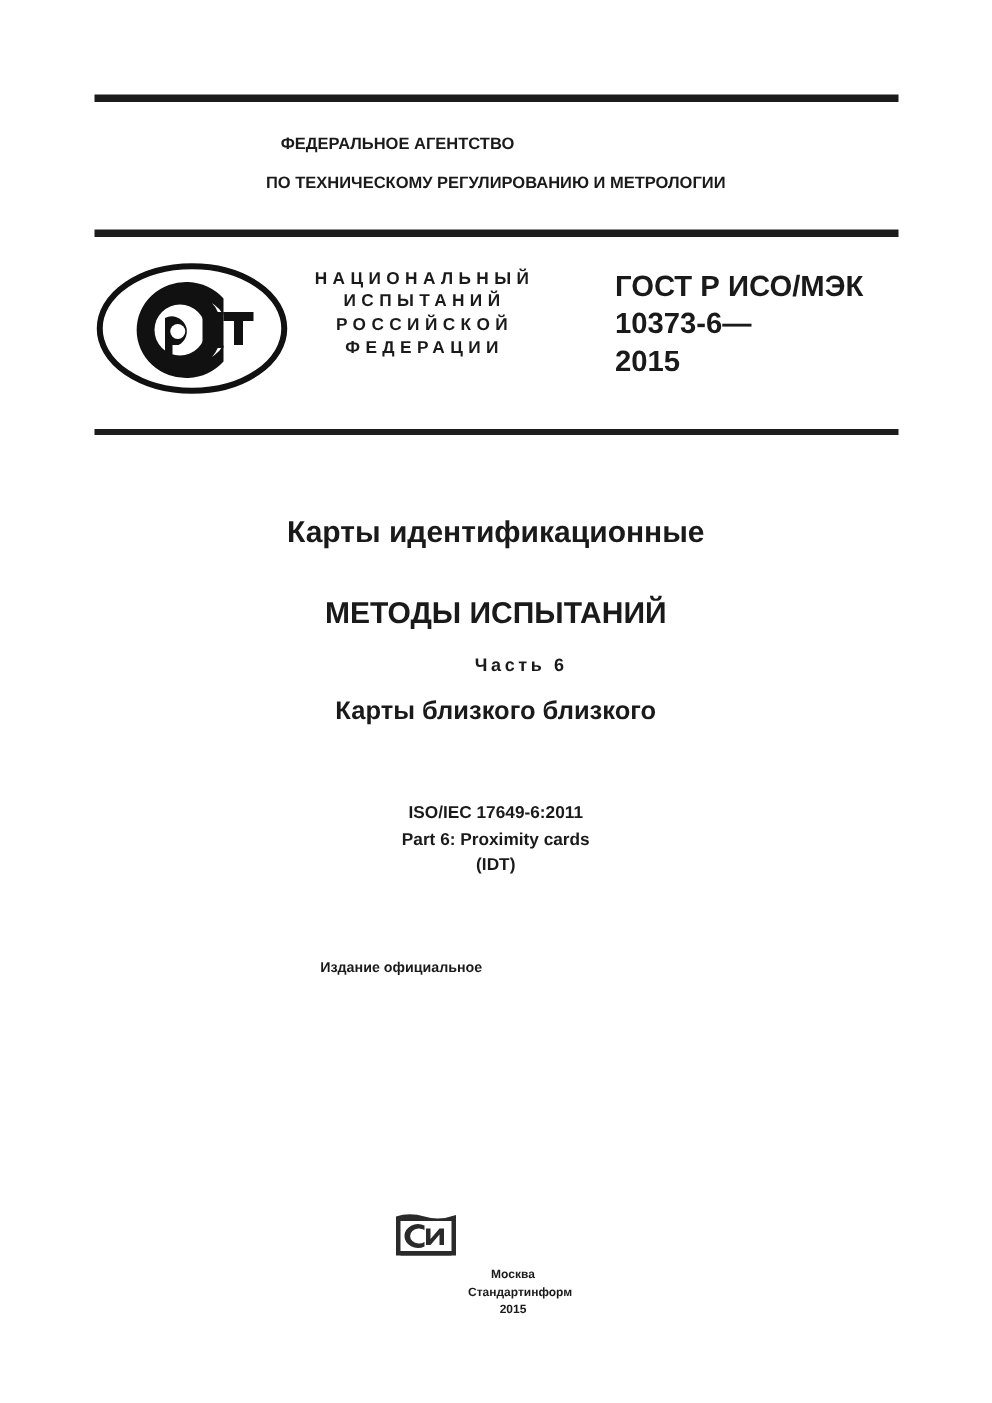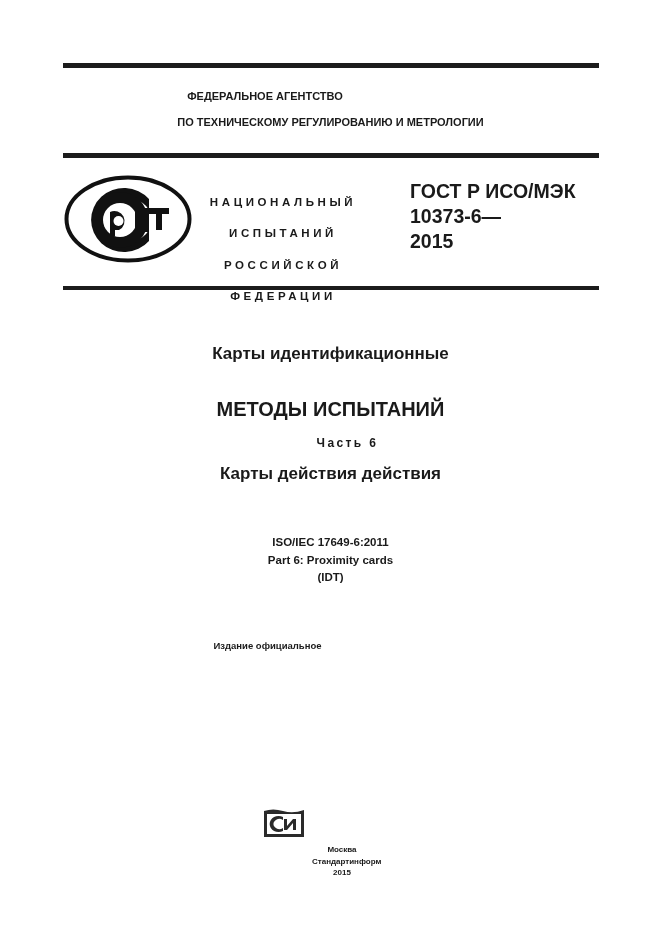--- a/index.html
+++ b/index.html
@@ -4,24 +4,24 @@
 <style>
   html, body { margin: 0; padding: 0; background: #ffffff; }
   body { width: 661px; height: 935px; position: relative; overflow: hidden;
          font-family: "Liberation Sans", sans-serif; color: #1a1a1a; }
   .rule { position: absolute; left: 63px; width: 536px; background: #1c1c1c; }
   .txt { position: absolute; white-space: nowrap; text-align: center; font-weight: bold; }
   .agency1 { left: 0; width: 530px; top: 90px; font-size: 11px; }
   .agency2 { left: 0; width: 661px; top: 116px; font-size: 11px; }
   .natl { position: absolute; left: 203px; width: 160px; top: 179px; text-align: center;
           font-weight: bold; font-size: 11.5px; letter-spacing: 3.6px; line-height: 15.3px; }
-  .natl div { white-space: nowrap; margin-top: 16px; }
+  .natl div { white-space: nowrap; }
   .gost { position: absolute; left: 410px; top: 179px; font-weight: bold; font-size: 19.5px;
           line-height: 25px; white-space: nowrap; }
-  .t1 { left: 0; width: 661px; top: 344px; font-size: 17px; }
+  .t1 { left: 0; width: 661px; top: 344px; font-size: 20px; }
   .t2 { left: 0; width: 661px; top: 398px; font-size: 20px; }
   .t3 { left: 0; width: 661px; top: 436px; font-size: 12px; letter-spacing: 2.4px; padding-left: 17px; }
   .t4 { left: 0; width: 661px; top: 464px; font-size: 17px; }
   .iso { position: absolute; left: 0; width: 661px; top: 534px; text-align: center;
          font-weight: bold; font-size: 11.5px; line-height: 17.5px; }
   .iso div { white-space: nowrap; }
   .edition { left: 0; width: 535px; top: 640px; font-size: 9.5px; }
   .pub { position: absolute; left: 312px; width: 60px; top: 844px; text-align: center;
          font-weight: bold; font-size: 8px; line-height: 11.5px; }
   .pub div { white-space: nowrap; }
@@ -62,21 +62,21 @@
   <div>ГОСТ Р ИСО/МЭК</div>
   <div>10373-6—</div>
   <div>2015</div>
 </div>
 
 <div class="rule" style="top:286px;height:4px;"></div>
 
 <div class="txt t1">Карты идентификационные</div>
 <div class="txt t2">МЕТОДЫ ИСПЫТАНИЙ</div>
 <div class="txt t3">Часть 6</div>
-<div class="txt t4">Карты действия действия</div>
+<div class="txt t4">Карты близкого близкого</div>
 
 <div class="iso">
   <div>ISO/IEC 17649-6:2011</div>
   <div>Part 6: Proximity cards</div>
   <div>(IDT)</div>
 </div>
 
 <div class="txt edition">Издание официальное</div>
 
 <svg class="plogo" viewBox="0 0 42 32">

